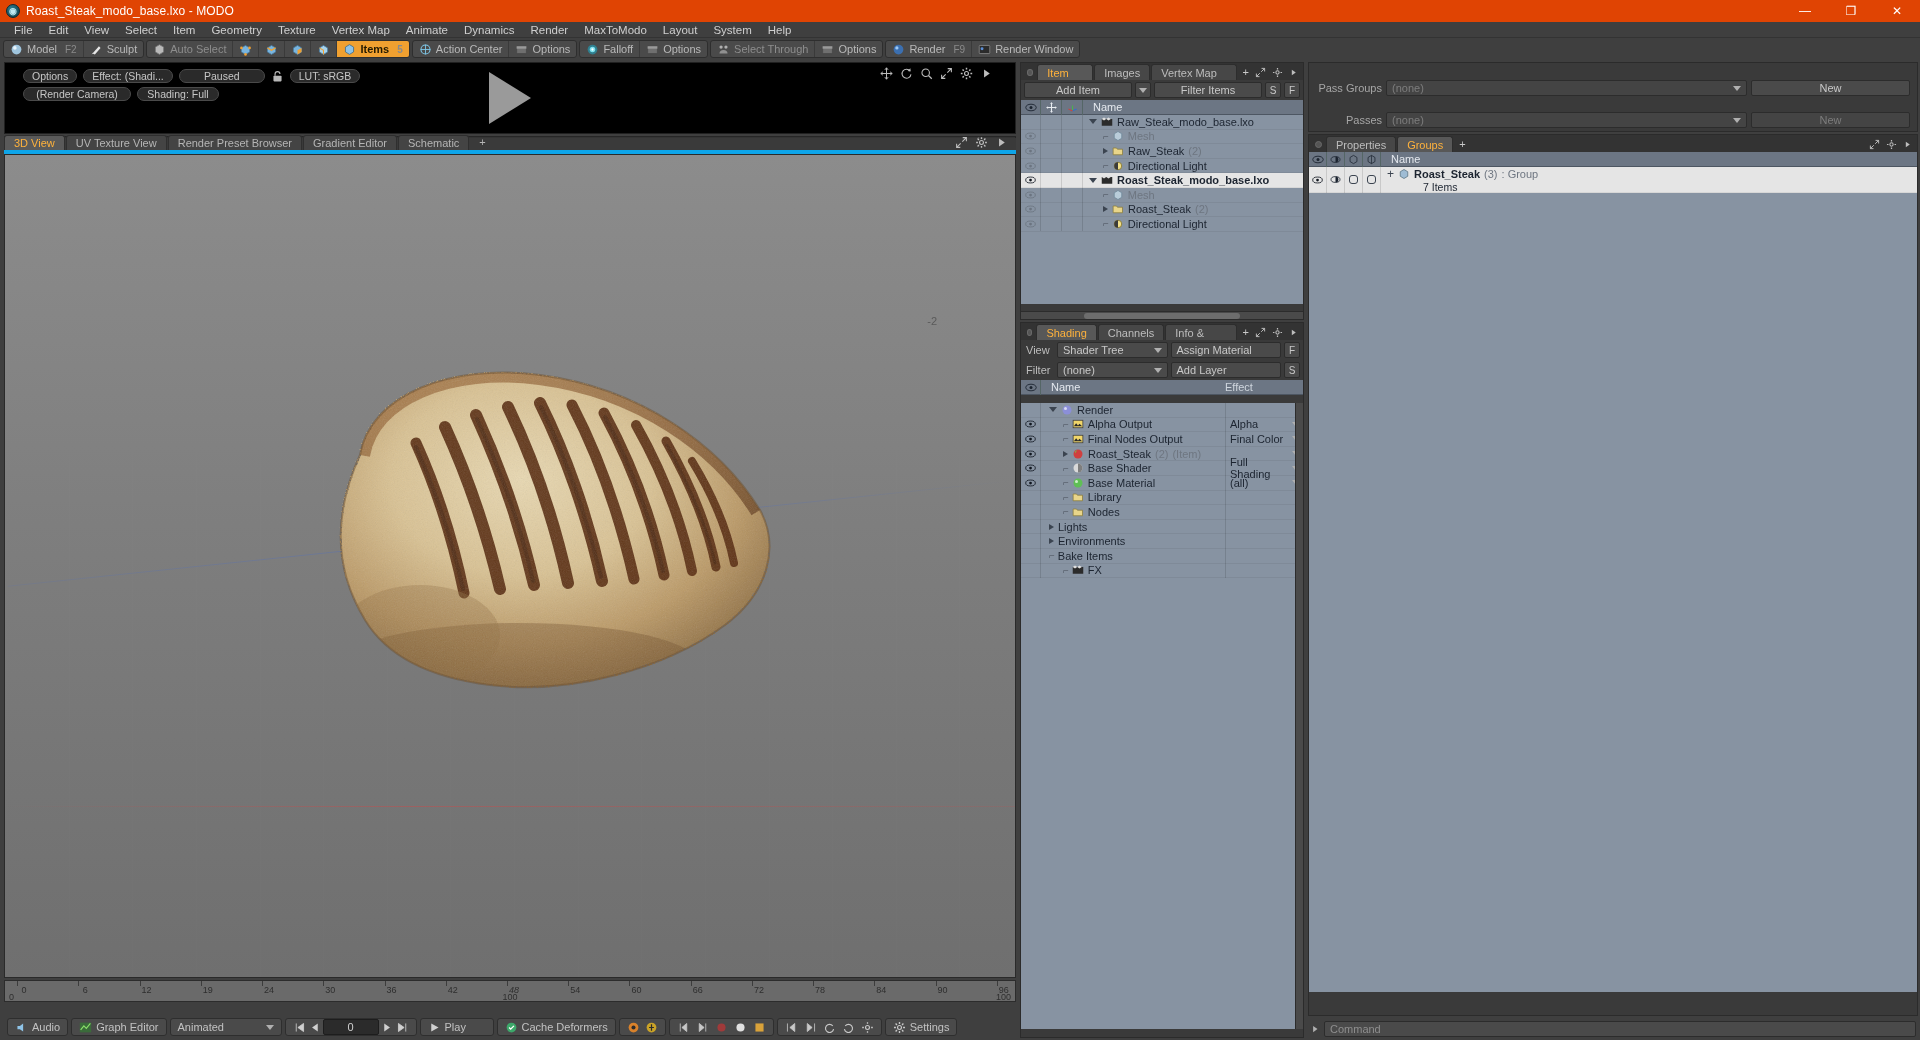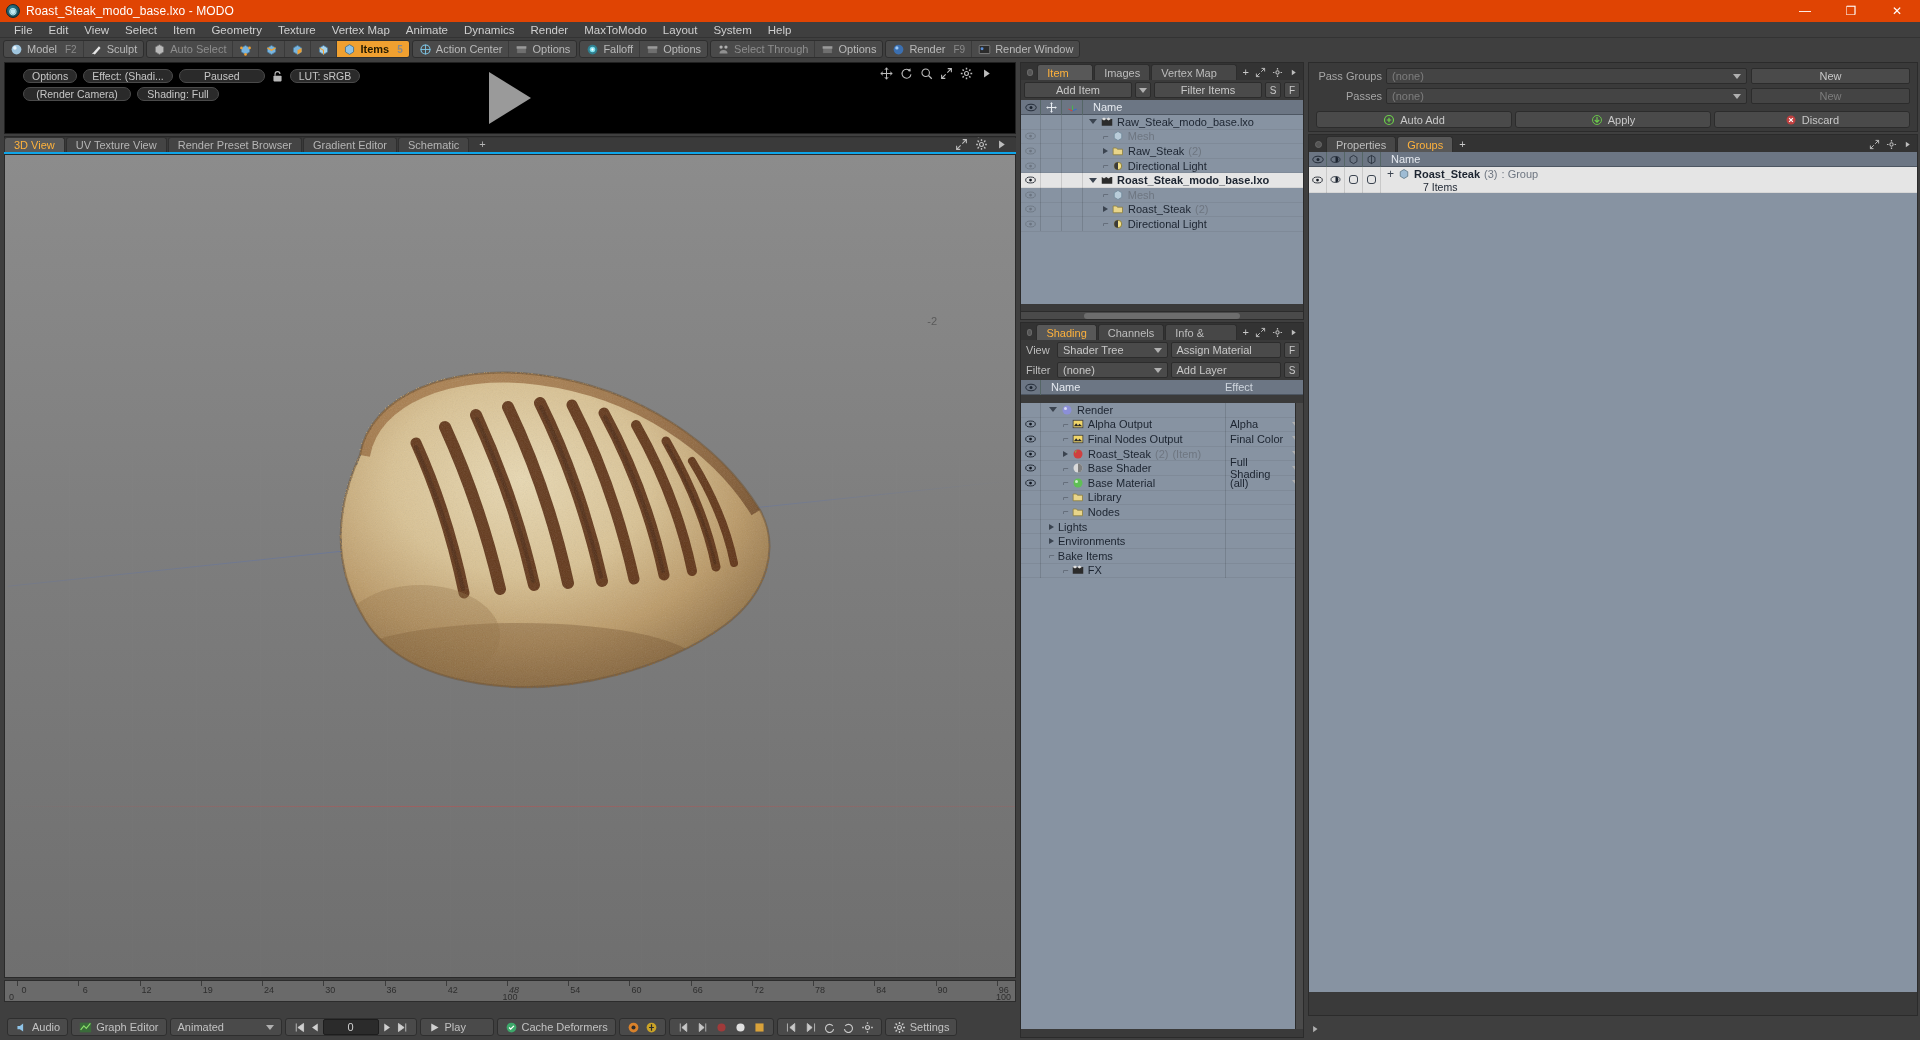--- a/index.html
+++ b/index.html
@@ -56,21 +56,21 @@
   #rpRow2{ position:absolute; left:18px; top:24px; display:flex; gap:6px; align-items:center;}
   #rpIcons{ position:absolute; right:22px; top:4px; display:flex; gap:7px; align-items:center;}
   #playTri{ position:absolute; left:50%; top:50%; transform:translate(-50%,-50%);
      width:0;height:0;border-left:42px solid #9a9a9a;border-top:26px solid transparent;
      border-bottom:26px solid transparent; }
   #rpFoot{ position:absolute; left:4px; right:2px; top:76px; height:14px; background:#343434;
      border:1px solid #262626; display:flex; align-items:center; justify-content:flex-end; gap:7px;
      padding-right:10px;}
   
   #vpTabs{ position:absolute; left:4px; right:2px; top:78px; height:16px; background:#3a3a3a;
-     display:flex; align-items:flex-end; border-bottom:2px solid #0ea5e9;}
+     display:flex; align-items:flex-end; border-bottom:4px solid #0ea5e9;}
   .vtab{ height:15px; padding:0 9px; font-size:11px; color:#b5b5b5; line-height:15px;
      border:1px solid #2f2f2f; border-bottom:none; background:#444; margin-right:1px;
      border-radius:3px 3px 0 0;}
   .vtab.act{ background:#5a5a5a; color:#ffb23c; }
   #vpTabIcons{ margin-left:auto; display:flex; gap:7px; align-items:center; padding:0 8px 1px 0;}
   
   #viewport{ position:absolute; left:4px; right:2px; top:94px; bottom:62px;
      background:linear-gradient(180deg,#8c8c8c 0%,#7e7e7e 45%,#6f6f6f 100%);
      border:1px solid #2a2a2a; overflow:hidden;}
   .gline{ position:absolute; background:rgba(255,255,255,.10); }
@@ -139,21 +139,21 @@
   .eff{ width:78px; font-size:11px; color:#1c2430; display:flex;align-items:center;gap:3px;
      padding-left:4px; border-left:1px solid rgba(0,0,0,.12); height:14.6px;}
   .dimtxt{ color:#6e7681; }
   .bold{ font-weight:bold; }
   .tri{ width:0;height:0;border-left:5px solid #3b4450;border-top:3.5px solid transparent;
      border-bottom:3.5px solid transparent;}
   .tri.down{ border-left:4px solid transparent;border-right:4px solid transparent;
      border-top:5px solid #3b4450;border-bottom:none;}
   .dashline{ color:#5b6470; font-size:10px; letter-spacing:-1px;}
   
-  .lblrow{ display:flex; align-items:center; gap:4px; padding:2px 4px;}
+  .lblrow{ display:flex; align-items:center; gap:4px; padding:2px 4px;margin-top:12px;}
   .lbl{ width:66px; text-align:right; font-size:11px; color:#a6a6a6;}
   .btn3{ display:flex;align-items:center;justify-content:center;gap:5px;flex:1;height:17px;
      background:#4a4a4a;border:1px solid #2c2c2c;border-radius:3px;font-size:11px;color:#c8c8c8;}
   #cmdbar{ position:absolute; left:0; right:0; bottom:2px; height:18px; display:flex;
      align-items:center; gap:4px; padding:0 4px;}
 </style>
 </head>
 <body>
 
 <div id="titlebar">
@@ -1189,15 +1189,18 @@
               <div style="padding-left:36px;font-size:10.5px">7 Items</div>
             </div>
           </div>
         </div>
   </div>
 
   <div id="cmdbar">
     <svg width="10" height="10" viewBox="0 0 16 16">
           <path d="M5 3l7 5-7 5z" fill="#b0b0b0"></path>
         </svg>
+    <div class="fld" placeholder="Command">
+      <span style="color:#8e8e8e">Command</span>
+    </div>
   </div>
 </div>
 </div>
 
 </body></html>

